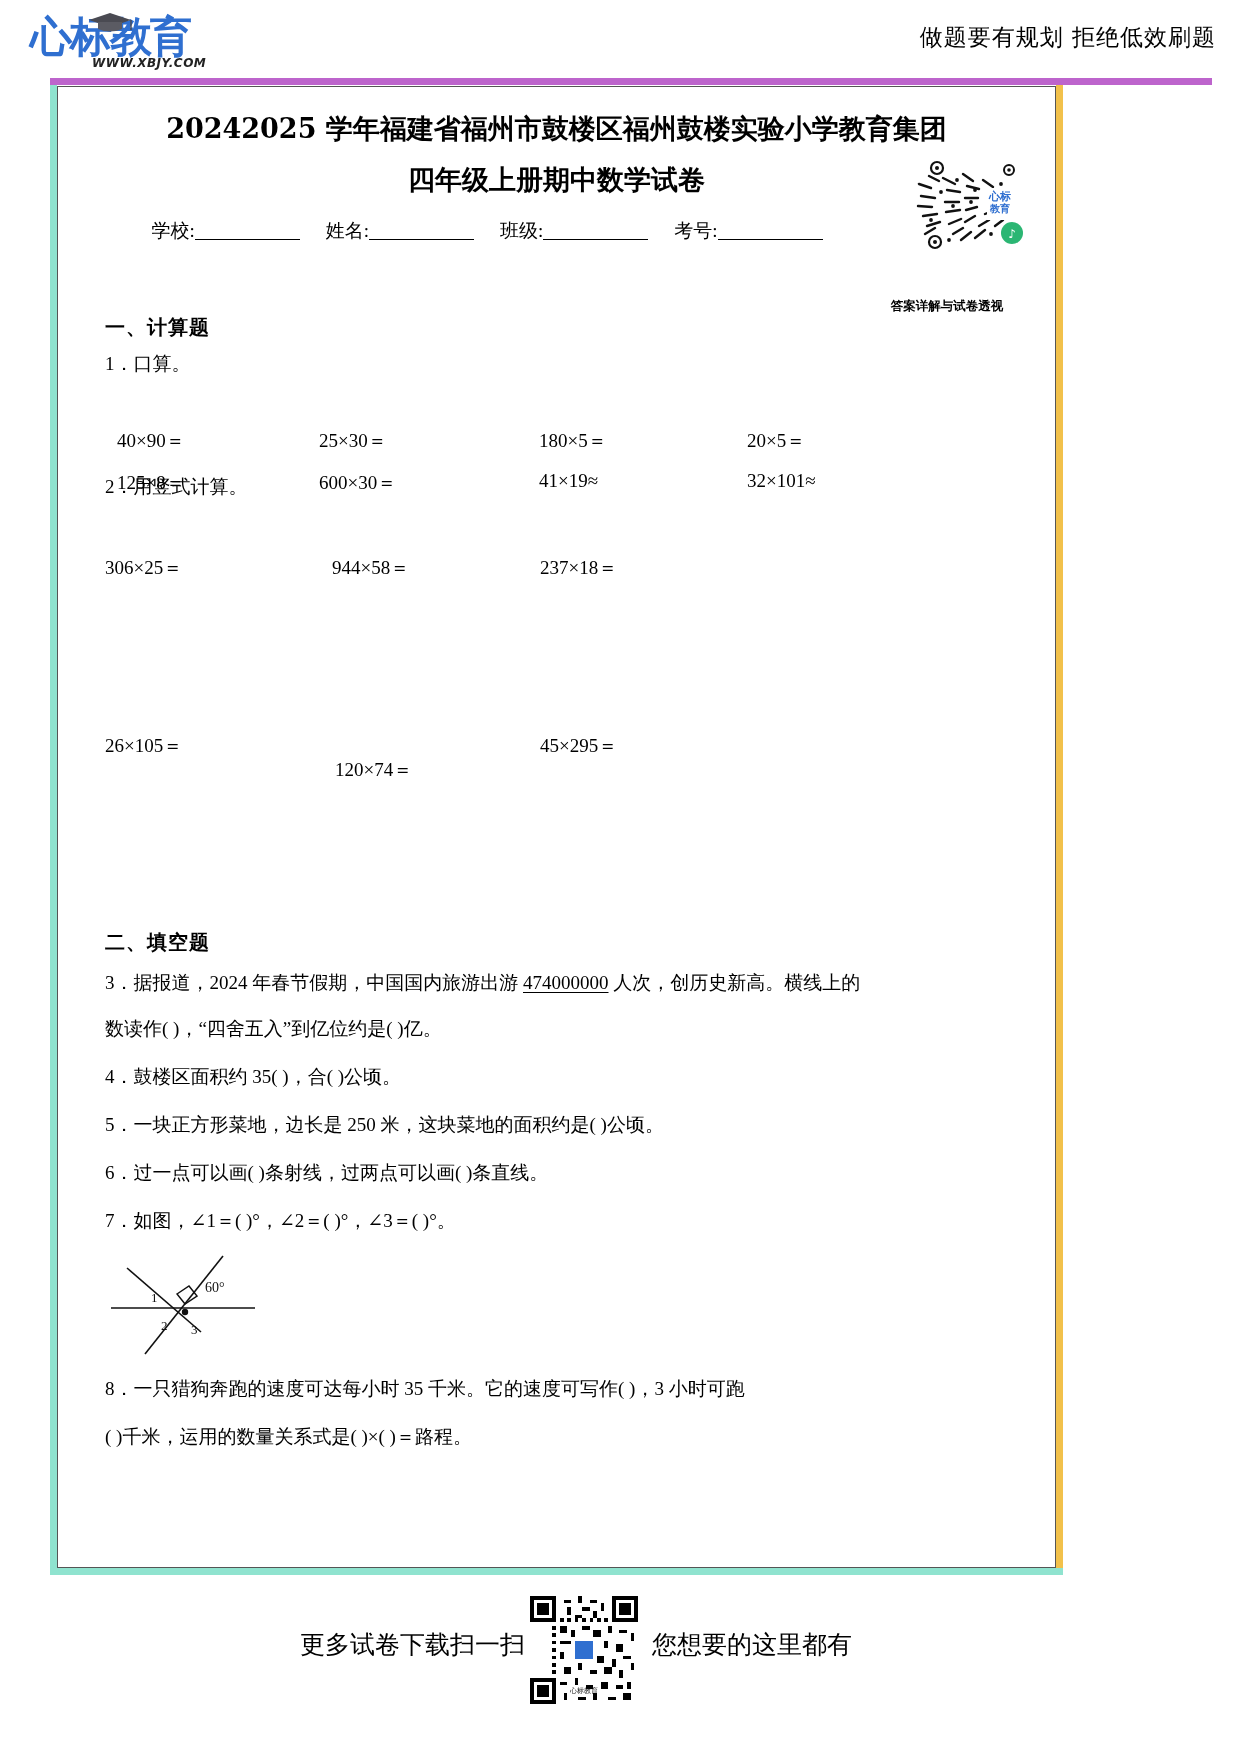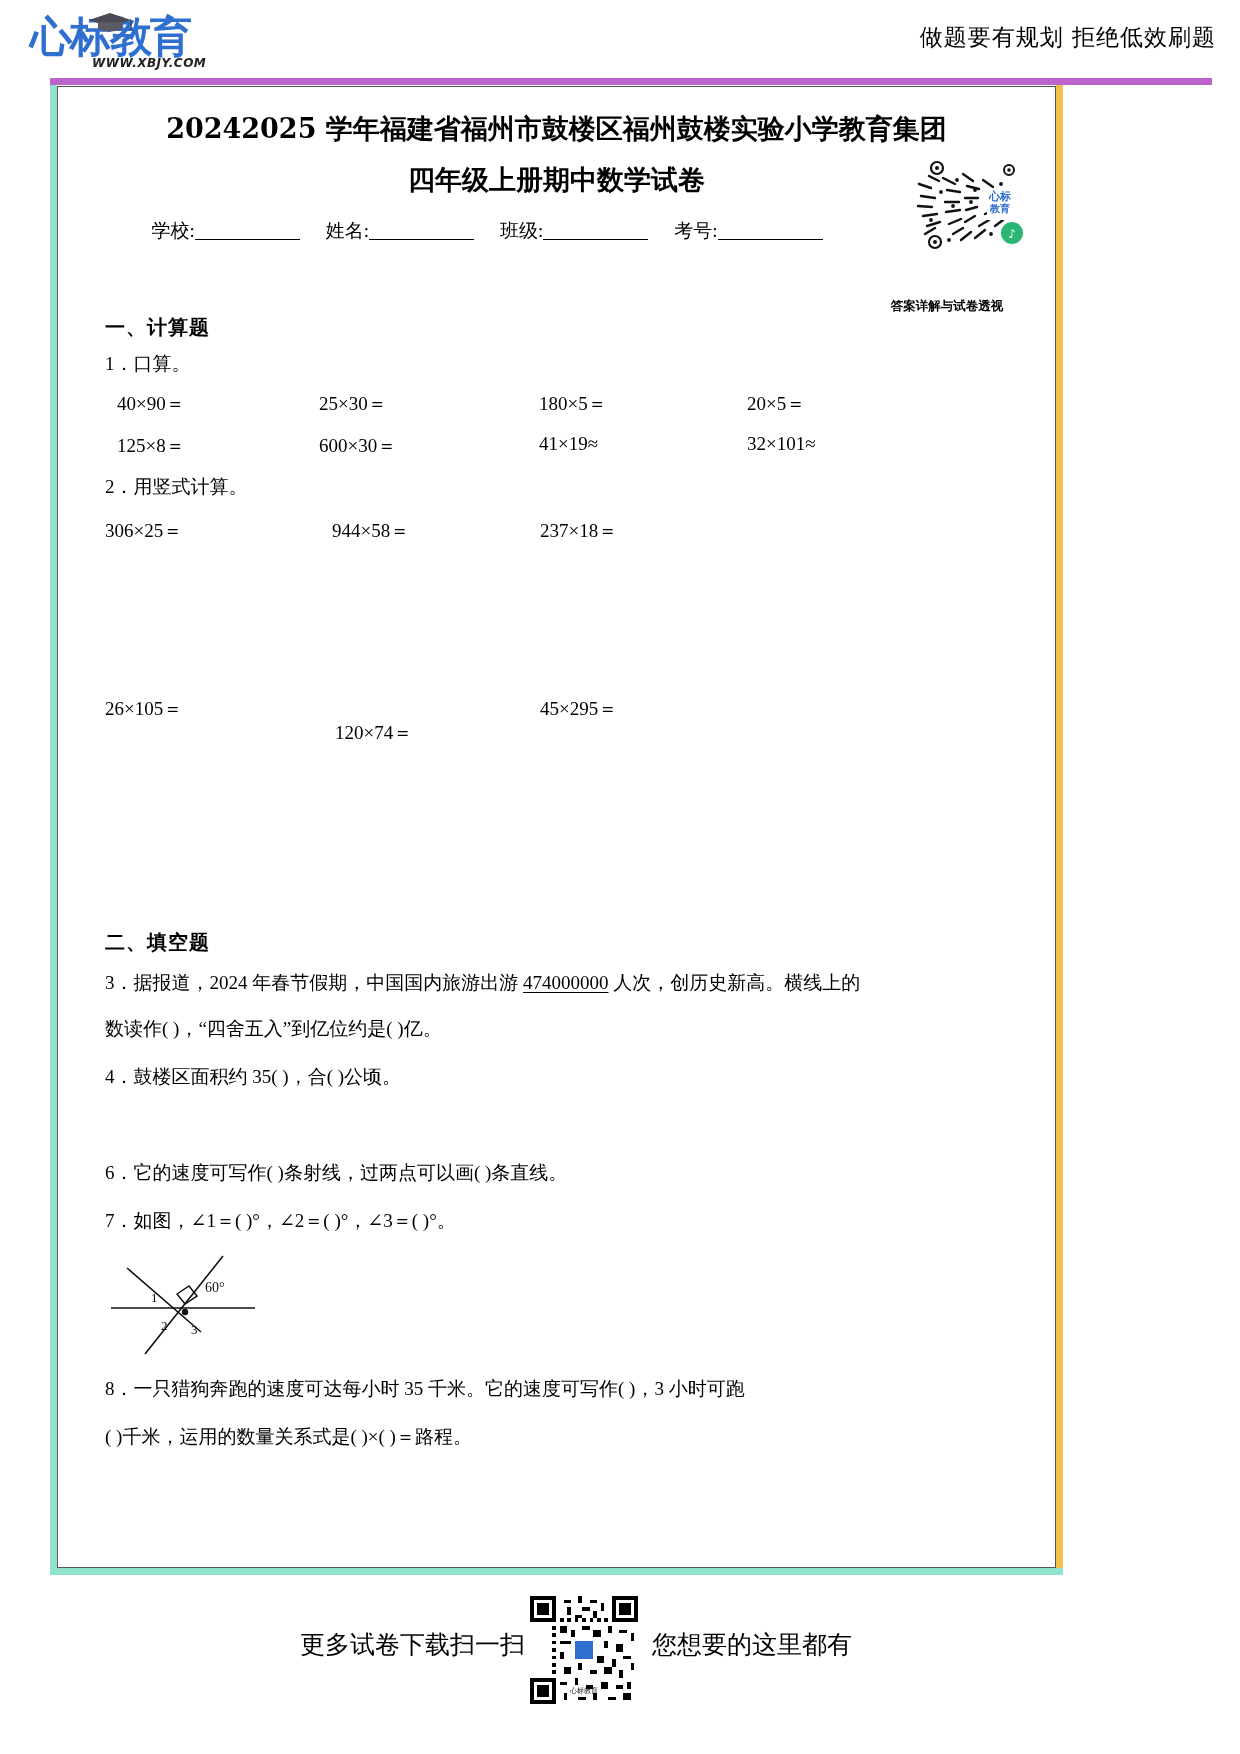--- a/index.html
+++ b/index.html
@@ -166,20 +166,21 @@
   .q-line {
     position: absolute;
     font-size: 19px;
     white-space: nowrap;
   }
   .expr {
     position: absolute;
     font-size: 19px;
     white-space: nowrap;
     font-family: "Liberation Serif", serif;
+    margin-top: 37px;
   }
   .body-text {
     position: absolute;
     font-size: 19px;
     white-space: nowrap;
   }
   .underline-num {
     text-decoration: underline;
     text-underline-offset: 3px;
   }
@@ -349,23 +350,26 @@
 
   <div class="body-text" style="left:48px; top:884px;">
     <span>3．</span><span>据报道，2024 年春节假期，中国国内旅游出游 <span class="underline-num">474000000</span> 人次，创历史新高。横线上的</span>
   </div>
   <div class="body-text" style="left:48px; top:930px;">数读作(           )，“四舍五入”到亿位约是(           )亿。</div>
 
   <div class="body-text" style="left:48px; top:978px;">
     <span>4．</span><span>鼓楼区面积约 35(           )，合(           )公顷。</span>
   </div>
 
+  <div class="body-text" style="left:48px; top:1026px;">
+    <span>5．</span><span>一块正方形菜地，边长是 250 米，这块菜地的面积约是(           )公顷。</span>
+  </div>
 
   <div class="body-text" style="left:48px; top:1074px;">
-    <span>6．</span><span>它的速度可写作(        )条射线，过两点可以画(        )条直线。</span>
+    <span>6．</span><span>过一点可以画(        )条射线，过两点可以画(        )条直线。</span>
   </div>
 
   <div class="body-text" style="left:48px; top:1122px;">
     <span>7．</span><span>如图，∠1＝(          )°，∠2＝(          )°，∠3＝(          )°。</span>
   </div>
 
   <div class="angle-fig" style="left:48px; top:1160px;">
     <svg width="200" height="110" viewBox="0 0 200 110">
 
       <line x1="6" y1="62" x2="150" y2="62" stroke="#111" stroke-width="1.6"></line>

